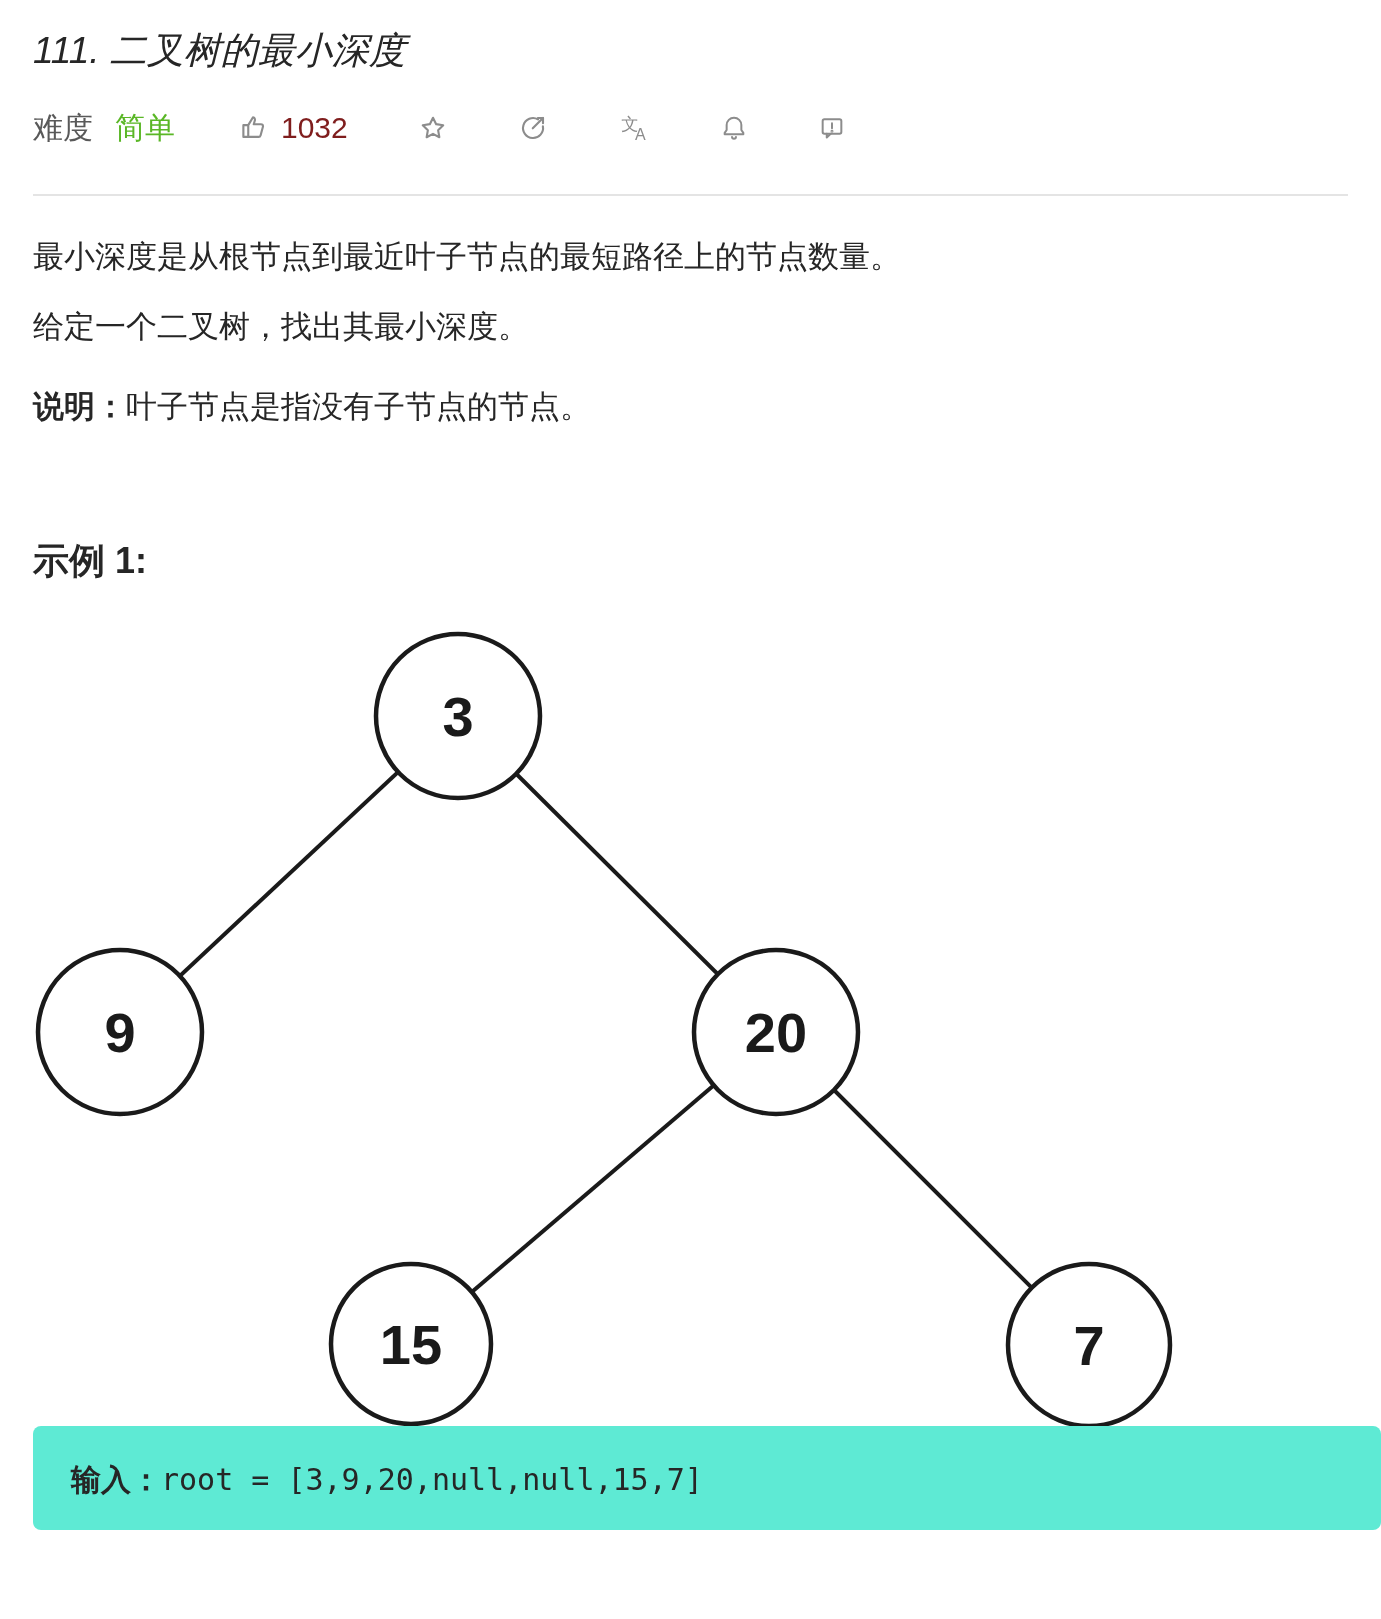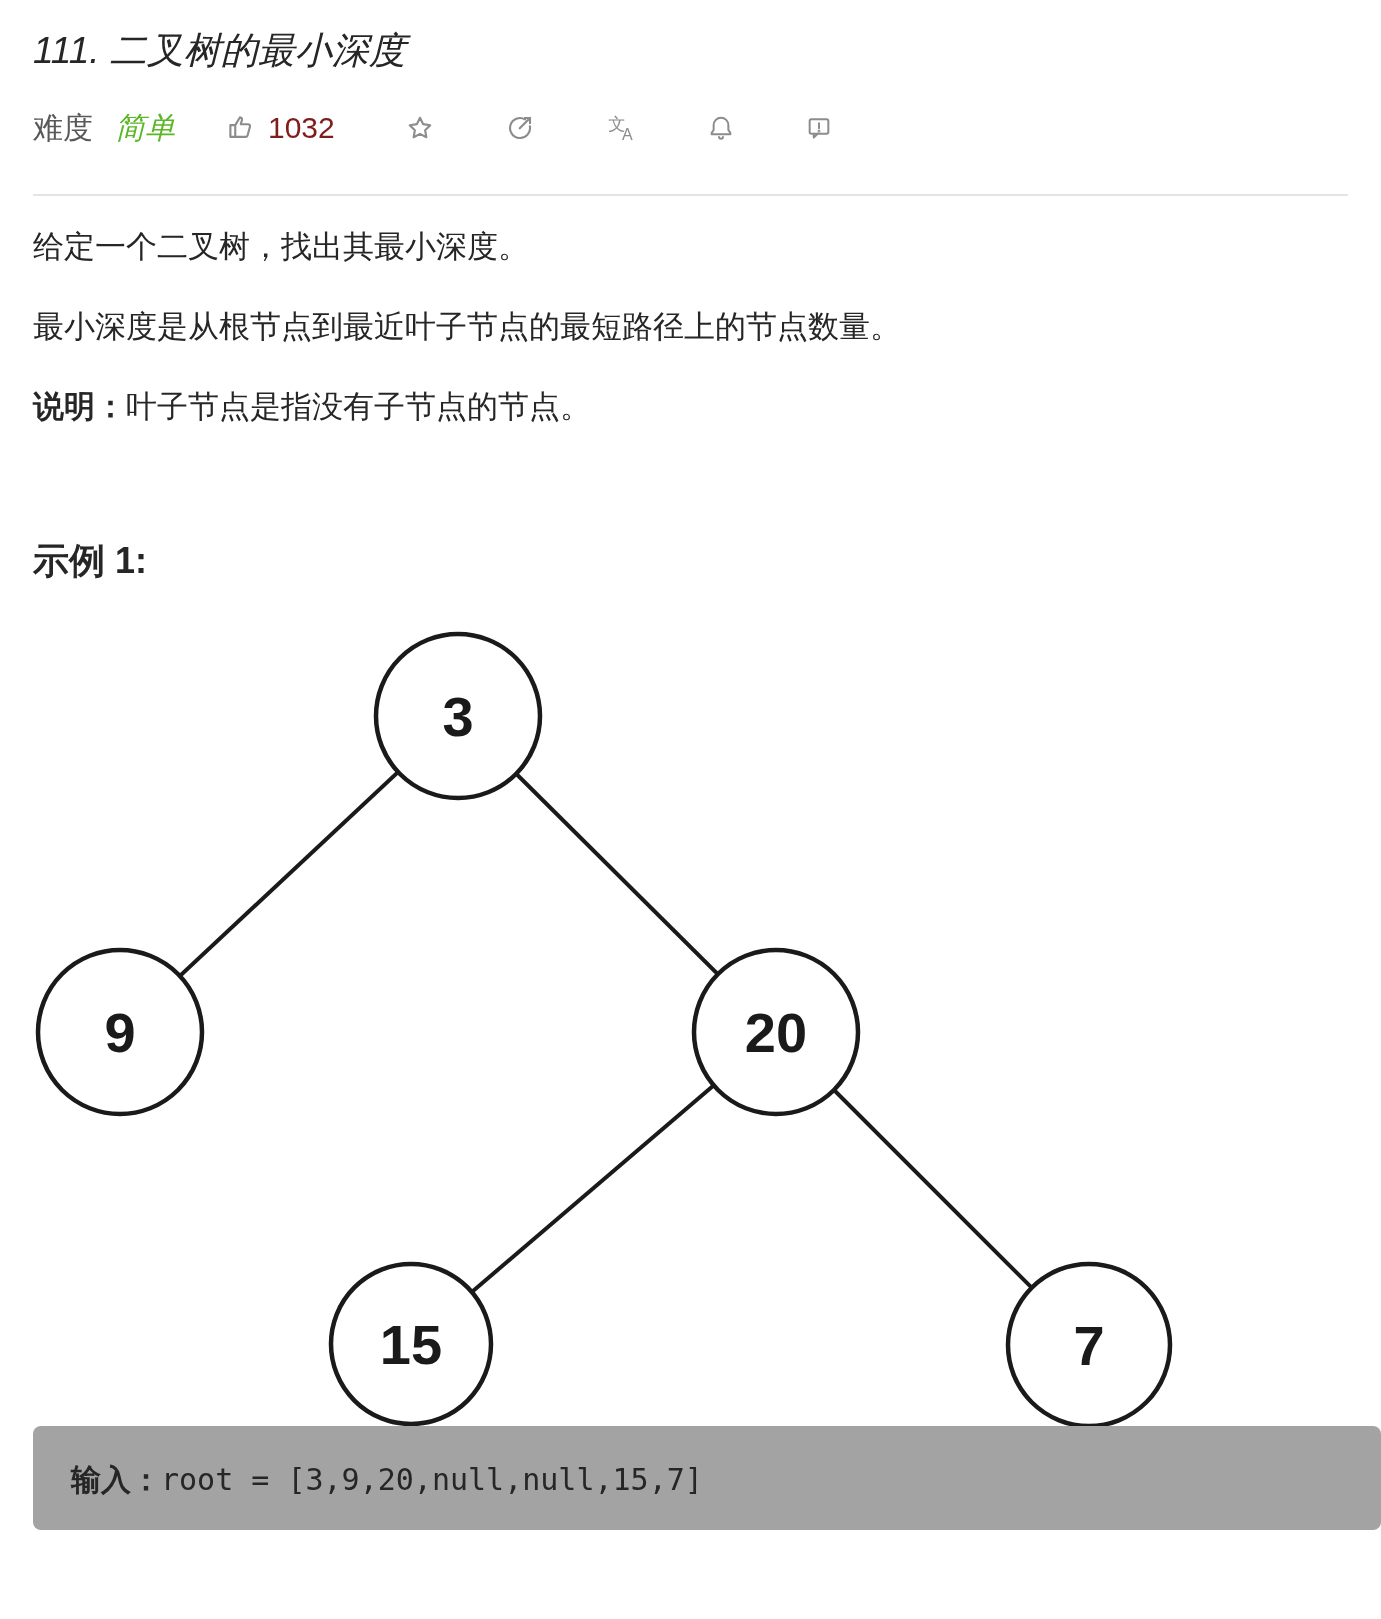--- a/index.html
+++ b/index.html
@@ -23,21 +23,21 @@
   }
 
   .meta-row {
     margin-top: 34px;
     height: 40px;
     display: flex;
     align-items: center;
     font-size: 30px;
   }
   .diff-label { color: #595959; margin-right: 22px; text-align: right; }
-  .diff-value { color: #5ab726; margin-right: 50px; font-style: italic; }
+  .diff-value { color: #5ab726; margin-right: 63px; }
   .icon-btn {
     display: inline-flex;
     align-items: center;
     justify-content: center;
     cursor: pointer;
   }
   .icon-btn svg { display: block; }
   .like-count { color: #7f1d1d; margin-left: 13px; margin-right: 70px; }
   .mr70 { margin-right: 70px; }
 
@@ -61,21 +61,21 @@
     font-size: 36px;
     line-height: 38px;
     font-weight: 700;
   }
 
   .tree-wrap { margin: 46px -33px 0 -33px; }
   #tree-svg { display: block; width: 1381px; height: 800px; }
 
   .example-block {
     margin: 0 -33px 0 0;
-    background: #a3a3a3;
+    background: #5eead4;
     border-radius: 8px;
     padding: 27px 38px 23px 38px;
     font-size: 30px;
     line-height: 54px;
   }
   .example-line { white-space: pre; }
   .io-label {
     font-weight: 700;
     color: #262626;
     font-family: "Liberation Sans", "DejaVu Sans", sans-serif;
@@ -136,23 +136,23 @@
         <rect x="4" y="4.5" width="16" height="12.5" rx="1.5"></rect>
         <path d="M7.5 17v3.2L10.9 17"></path>
         <path d="M12 8v4.2"></path>
         <circle cx="12" cy="14.8" r="0.4" fill="#8c8c8c"></circle>
       </svg>
     </span>
   </div>
 
   <hr class="divider">
 
+  <p class="body-p">最小深度是从根节点到最近叶子节点的最短路径上的节点数量。</p>
+
   <p class="body-p first">给定一个二叉树，找出其最小深度。</p>
-
-  <p class="body-p">最小深度是从根节点到最近叶子节点的最短路径上的节点数量。</p>
 
   <p class="body-p"><span class="note-label">说明：</span><span>叶子节点是指没有子节点的节点。</span></p>
 
   <p class="example-label">示例 1:</p>
 
   <div class="tree-wrap">
     <svg id="tree-svg" viewBox="0 0 1381 800">
         <line x1="458" y1="90" x2="120" y2="406" stroke="#1a1a1a" stroke-width="4"></line>
         <line x1="458" y1="90" x2="776" y2="406" stroke="#1a1a1a" stroke-width="4"></line>
         <line x1="776" y1="406" x2="411" y2="718" stroke="#1a1a1a" stroke-width="4"></line>

